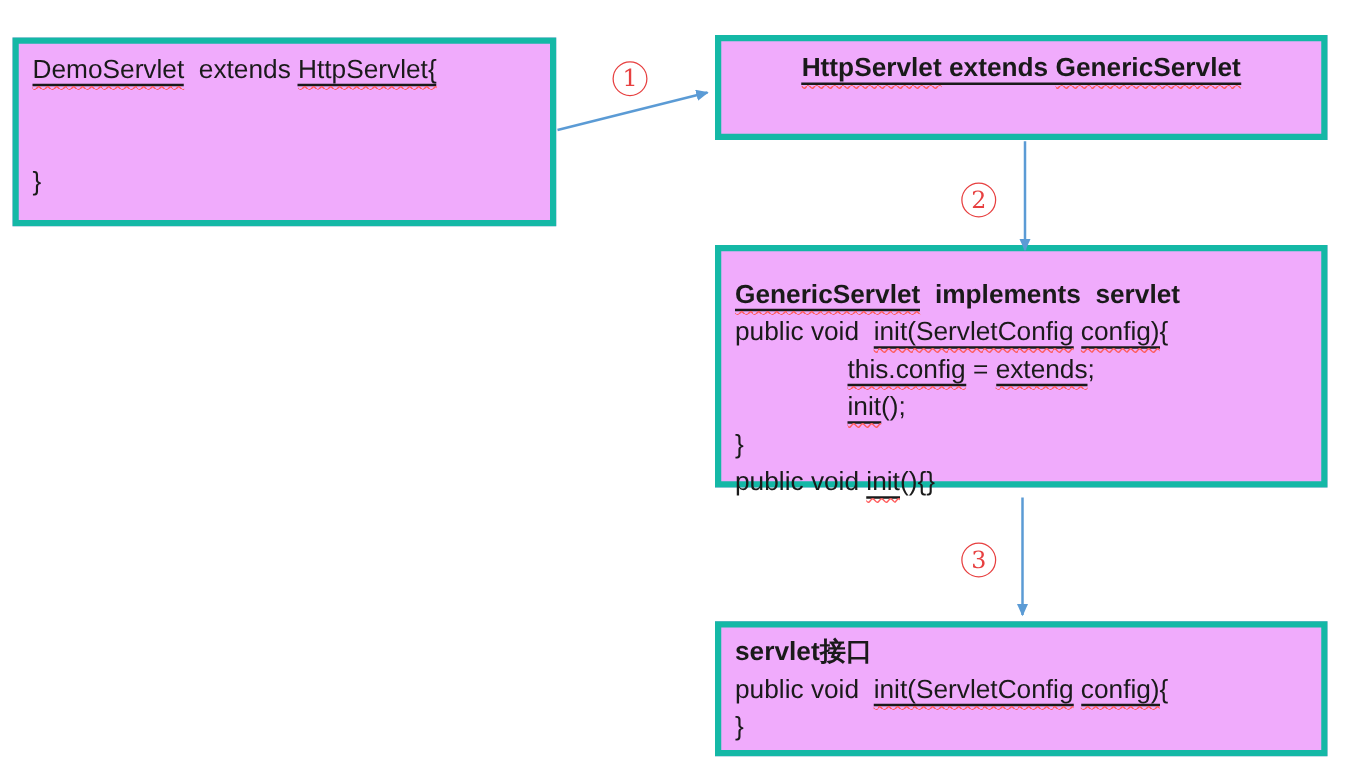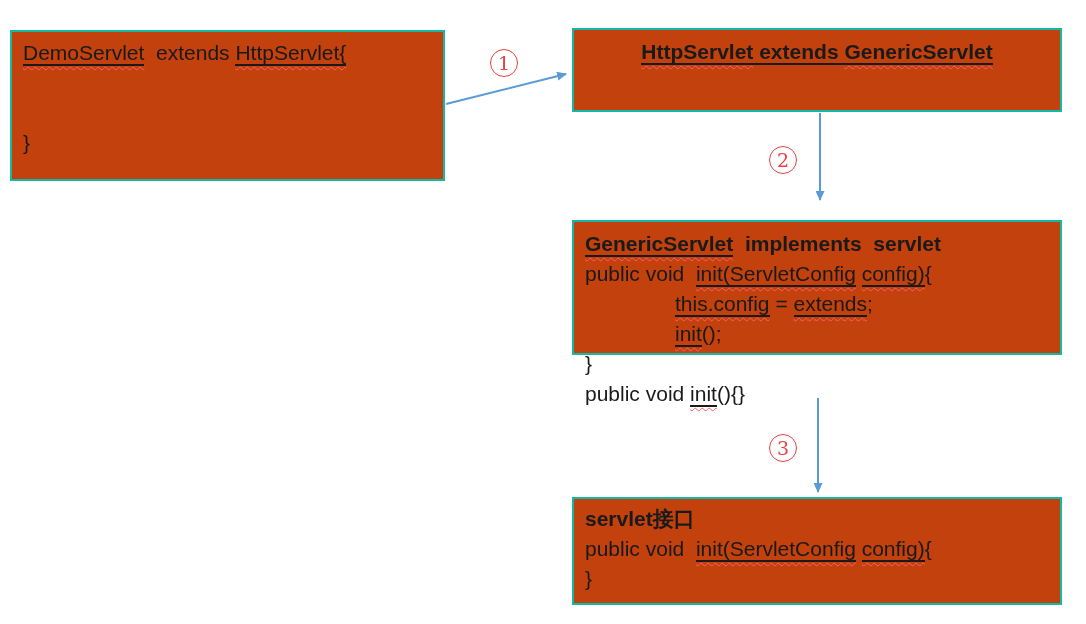--- a/index.html
+++ b/index.html
@@ -1,26 +1,26 @@
 <!DOCTYPE html>
 <html><head>
 <meta charset="utf-8">
 <style>
   html,body{margin:0;padding:0;background:#fff;}
   .canvas{
     position:relative;width:1086px;height:624px;background:#ffffff;
     font-family:"Liberation Sans",sans-serif;color:#1a1a1a;overflow:hidden;
   }
   .box{
-    position:absolute;background:#c2410c;border:2px solid #14b8a6;
+    position:absolute;background:#f0abfc;border:5px solid #14b8a6;
     box-sizing:border-box;
   }
   .box-demo   {left:10px;  top:30px;  width:435px; height:151px; padding:6px 11px;}
   .box-http   {left:572px; top:28px;  width:490px; height:84px;  padding:7px 11px;text-align:center;}
-  .box-generic{left:572px; top:220px; width:490px; height:135px; padding:7px 11px;}
+  .box-generic{left:572px; top:196px; width:490px; height:194px; padding:20px 11px;}
   .box-servlet{left:572px; top:497px; width:490px; height:108px; padding:5px 11px;}
   .line{white-space:pre;font-size:21px;line-height:30px;}
   .indent{padding-left:90px;}
   .gap2{margin-top:60px;}
   .b{font-weight:bold;}
   .cjk{font-weight:bold;}
   
   .ul{border-bottom:2px solid #1a1a1a;}
   
   .sq{

